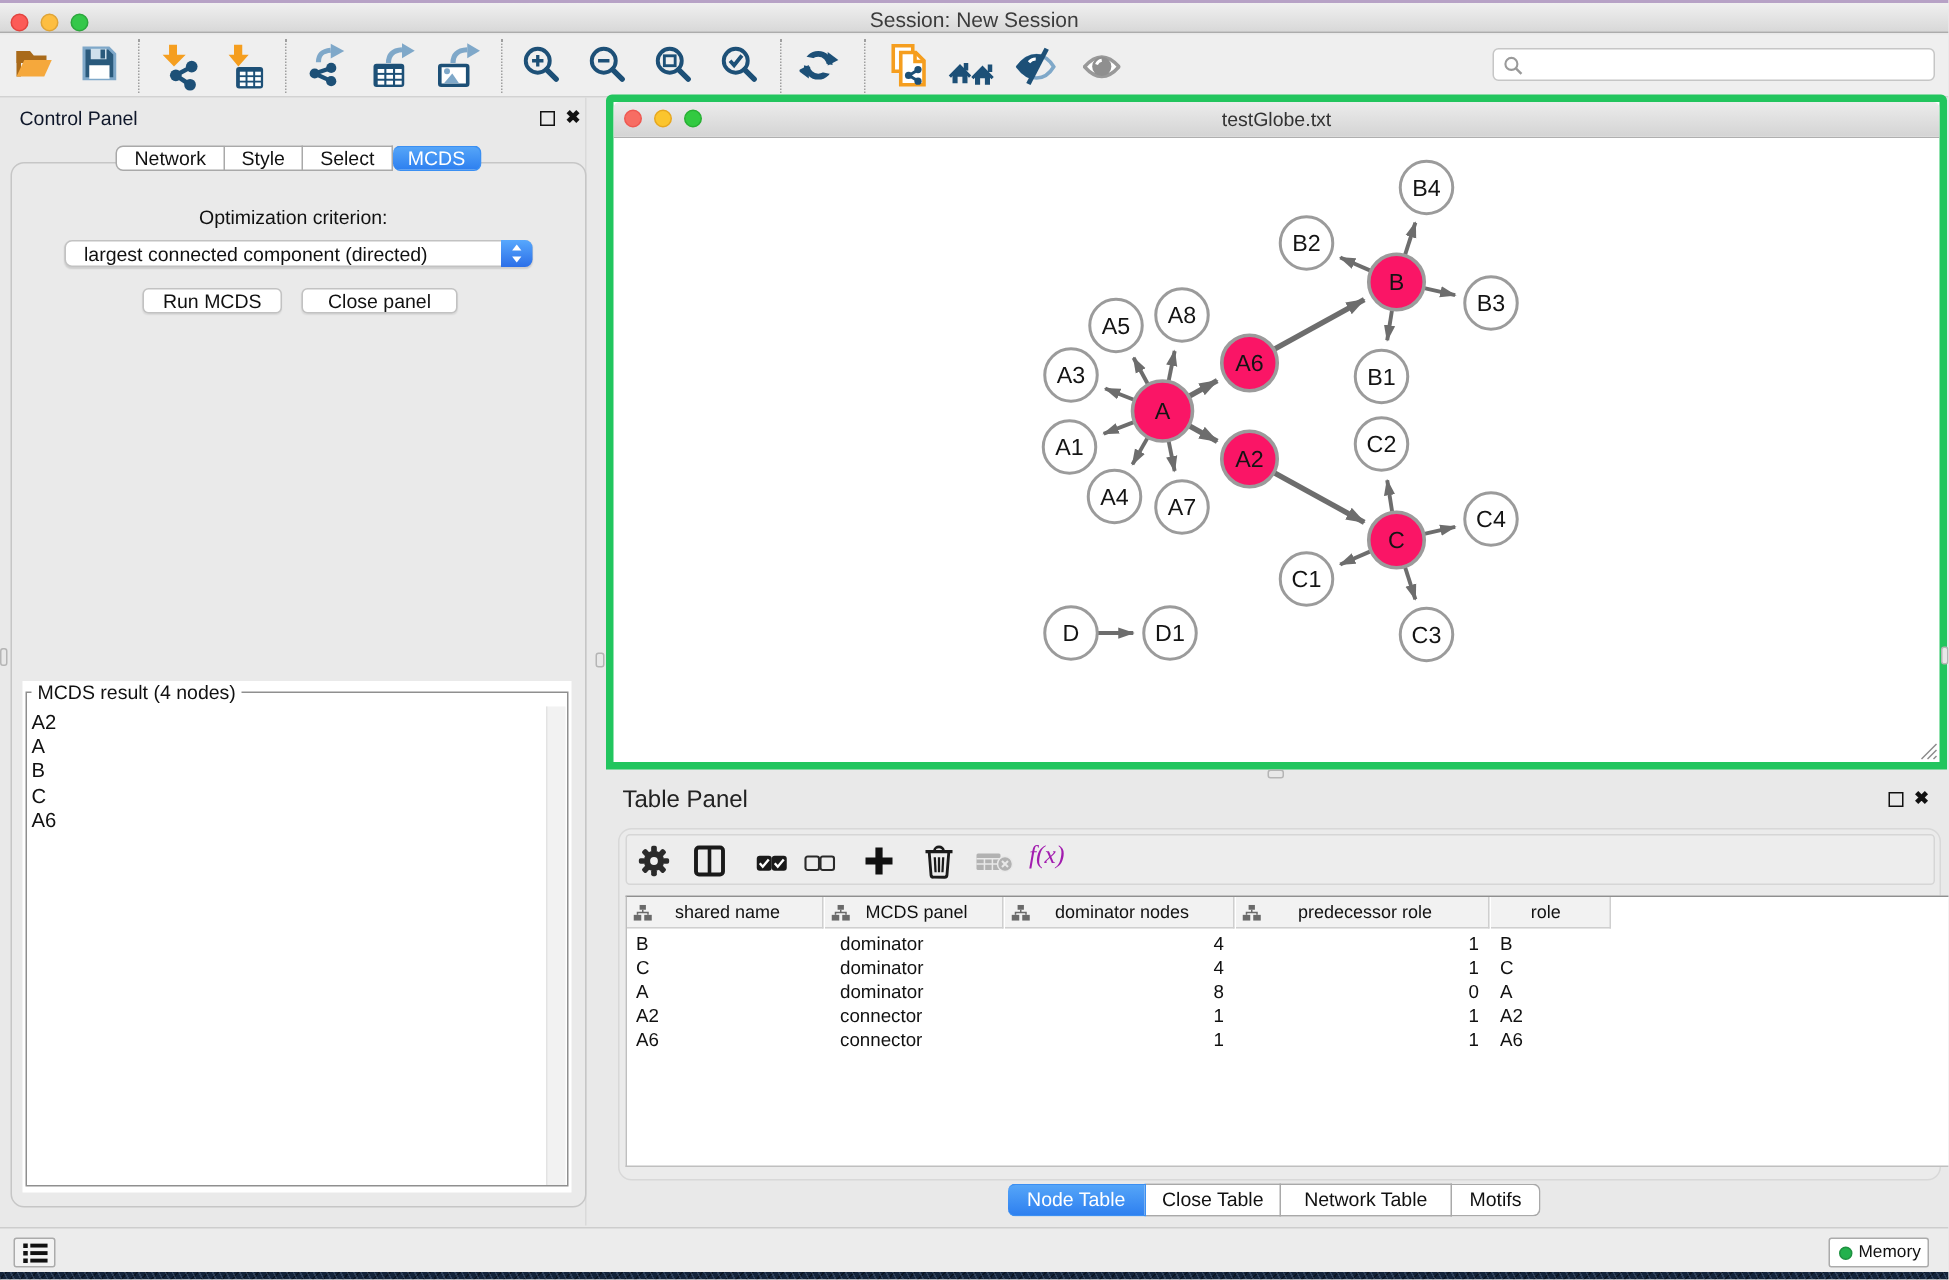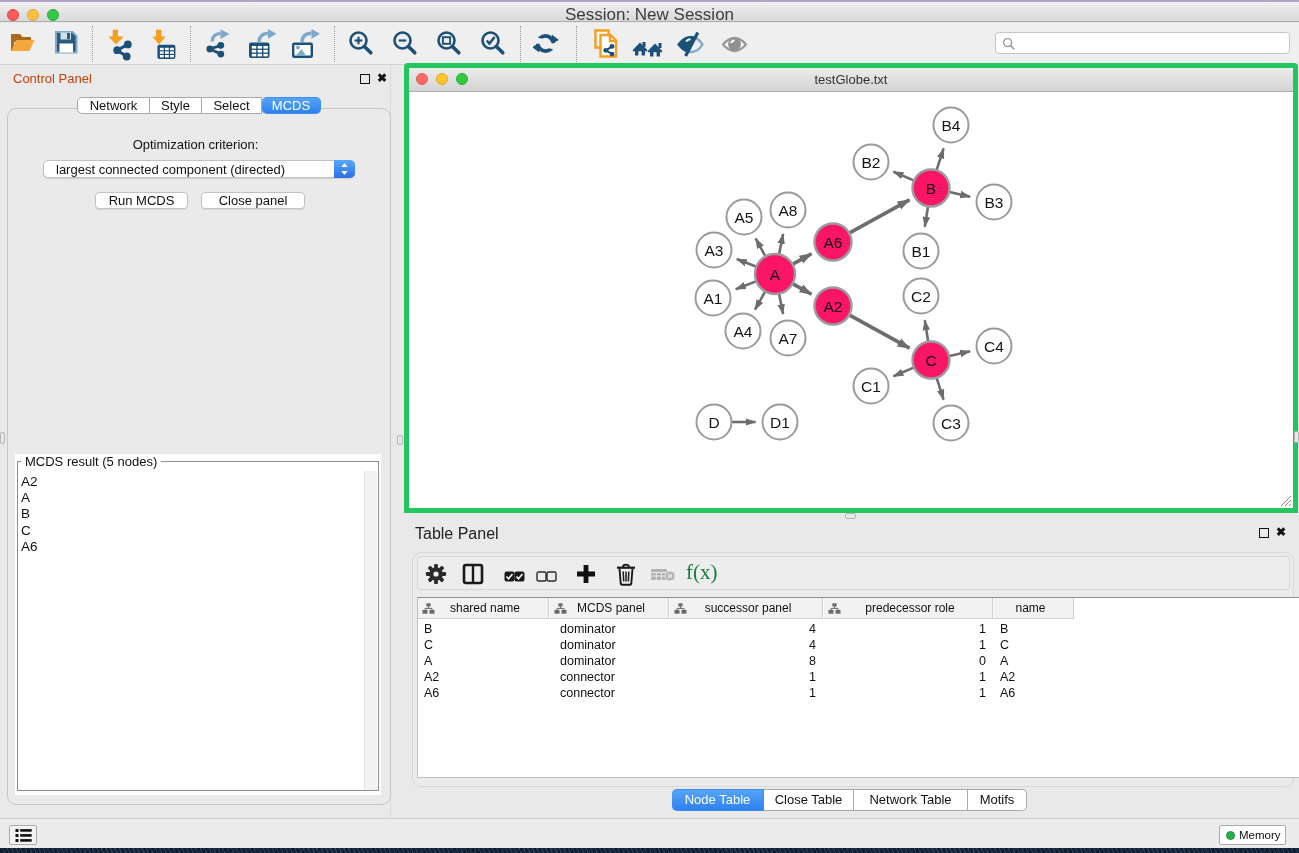--- a/index.html
+++ b/index.html
@@ -1,23 +1,23 @@
 <!DOCTYPE html>
 <html><head><meta charset="utf-8"><style>
 *{margin:0;padding:0;box-sizing:border-box}
 body{width:1299px;height:853px;overflow:hidden;font-family:"Liberation Sans",sans-serif;background:#e9e9e9;position:relative}
 .abs{position:absolute}
 #titlebar{position:absolute;left:0;top:0;width:1299px;height:22px;background:linear-gradient(#f0f0f0,#d8d8d8);border-top:2px solid #b7a2c6;border-bottom:1px solid #acacac}
-#titlebar .t{position:absolute;width:100%;text-align:center;top:3px;font-size:17px;color:#3c3c3c}
+#titlebar .t{position:absolute;width:100%;text-align:center;top:3px;font-size:14px;color:#3c3c3c}
 .tl{position:absolute;top:6.5px;width:12px;height:12px;border-radius:50%}
 #toolbar{position:absolute;left:0;top:23px;width:1299px;height:42px;background:#efefef}
 .ti{position:absolute}
 .tsep{position:absolute;top:3px;height:36px;width:0;border-left:1px dotted #9f9f9f}
 #search{position:absolute;left:995px;top:9px;width:295px;height:22px;background:#fff;border:1px solid #c6c6c6;border-radius:4px}
-#cp-title{position:absolute;left:13px;top:71px;font-size:13px;color:#c2410c}
+#cp-title{position:absolute;left:13px;top:71px;font-size:13px;color:#0f172a}
 .wbtn{position:absolute;top:74px;width:10px;height:10px;border:1.6px solid #111}
 .xbtn{position:absolute;top:71px;font-size:12px;font-weight:bold;color:#111}
 #cp-panel{position:absolute;left:7px;top:108px;width:384px;height:697px;border:1px solid #c6c6c6;border-radius:9px;background:#eaeaea}
 #tabs{position:absolute;left:77px;top:97px;height:34px;display:flex}
 .tab{height:17px;border:1px solid #a9a9a9;border-left:none;background:#fff;font-size:13px;color:#111;text-align:center;line-height:15px}
 .tab.first{border-left:1px solid #a9a9a9;border-radius:5px 0 0 5px}
 .tab.last{border-radius:0 5px 5px 0}
 .tab.sel{background:linear-gradient(#55a5f8,#2e80f0);border-color:#3b8ff2;color:#fff;border-radius:5px}
 #optlab{position:absolute;left:7px;top:137px;width:377px;text-align:center;font-size:13px;color:#111}
 #dropdown{position:absolute;left:43px;top:160px;width:312px;height:18px;background:#fff;border:1px solid #c2c2c2;border-radius:5px;box-shadow:0 1px 1px rgba(0,0,0,.12)}
@@ -229,21 +229,21 @@
     <span class="dt">largest connected component (directed)</span>
  <div id="stepper"><svg width="21" height="18" viewBox="0 0 21 18">
         <path d="M10.5 3 L13.6 7 H7.4 z" fill="#fff"></path>
         <path d="M10.5 15 L13.6 11 H7.4 z" fill="#fff"></path>
       </svg></div>
 </div>
 <div class="btn" style="left:95px;width:93px">Run MCDS</div>
 <div class="btn" style="left:201px;width:104px">Close panel</div>
 <div id="mcdsbox">
  <div id="mcdsborder"></div>
- <div id="mcdsleg">MCDS result (5 nodes)</div>
+ <div id="mcdsleg">MCDS result (4 nodes)</div>
  <div id="mcdslist">A2<br>A<br>B<br>C<br>A6</div>
  <div id="mcdsscroll"></div>
 </div>
 
 <div id="netwin">
  <div id="nettitle">
   <div class="tl" style="left:7px;top:5px;background:#f76d63;border:1px solid #ee5851"></div>
   <div class="tl" style="left:27px;top:5px;background:#fbc52e;border:1px solid #e7a71e"></div>
   <div class="tl" style="left:47px;top:5px;background:#32ca41;border:1px solid #27b033"></div>
   <div class="t">testGlobe.txt</div>
@@ -397,21 +397,21 @@
 <g stroke="#e9e9e9" stroke-width="1">
             <line x1="1" y1="6.5" x2="17" y2="6.5"></line>
             <line x1="1" y1="10" x2="17" y2="10"></line>
             <line x1="6.3" y1="6.5" x2="6.3" y2="14"></line>
             <line x1="11.6" y1="6.5" x2="11.6" y2="14"></line>
           </g>
 <circle cx="20" cy="10" r="5" fill="#b2b2b2" stroke="#e9e9e9" stroke-width="1"></circle>
           <path d="M18 8 l4 4 M22 8 l-4 4" stroke="#e9e9e9" stroke-width="1.4"></path>
         </g>
       </svg></div>
- <div class="tpi" style="left:268px;top:3px;font-family:'Liberation Serif',serif;font-size:21px;color:#15803d">f(x)</div>
+ <div class="tpi" style="left:268px;top:3px;font-family:'Liberation Serif',serif;font-style:italic;font-size:17px;color:#a21caf">f(x)</div>
 </div>
 <div id="tbl">
     <div class="hcell" style="left:0px;width:131px;"><svg width="13" height="11" viewBox="0 0 13 11">
         <g fill="#6a6a6a">
           <rect x="4.4" y="0.3" width="4.2" height="3.2"></rect>
           <rect x="0.5" y="6.9" width="5" height="3.8"></rect>
           <rect x="7.5" y="6.9" width="5" height="3.8"></rect>
         </g>
         <g stroke="#6a6a6a" fill="none">
           <path d="M6.5 3.5 v1.6 M3 6.9 V5.4 h7 v1.5"></path>
@@ -429,32 +429,32 @@
       </svg><span>MCDS panel</span></div>
     <div class="hcell" style="left:252px;width:153px;"><svg width="13" height="11" viewBox="0 0 13 11">
         <g fill="#6a6a6a">
           <rect x="4.4" y="0.3" width="4.2" height="3.2"></rect>
           <rect x="0.5" y="6.9" width="5" height="3.8"></rect>
           <rect x="7.5" y="6.9" width="5" height="3.8"></rect>
         </g>
         <g stroke="#6a6a6a" fill="none">
           <path d="M6.5 3.5 v1.6 M3 6.9 V5.4 h7 v1.5"></path>
         </g>
-      </svg><span>successor panel</span></div>
+      </svg><span>dominator nodes</span></div>
     <div class="hcell" style="left:406px;width:169px;"><svg width="13" height="11" viewBox="0 0 13 11">
         <g fill="#6a6a6a">
           <rect x="4.4" y="0.3" width="4.2" height="3.2"></rect>
           <rect x="0.5" y="6.9" width="5" height="3.8"></rect>
           <rect x="7.5" y="6.9" width="5" height="3.8"></rect>
         </g>
         <g stroke="#6a6a6a" fill="none">
           <path d="M6.5 3.5 v1.6 M3 6.9 V5.4 h7 v1.5"></path>
         </g>
       </svg><span>predecessor role</span></div>
-    <div class="hcell" style="left:576px;width:80px;padding-right:10px;"><span>name</span></div>
+    <div class="hcell" style="left:576px;width:80px;padding-right:10px;"><span>role</span></div>
     <div class="trow" style="top:23px">
       <span style="left:6px">B</span>
       <span style="left:142px">dominator</span>
       <span style="left:283px;width:115px;text-align:right">4</span>
       <span style="left:443px;width:125px;text-align:right">1</span>
       <span style="left:582px">B</span>
     </div>
     <div class="trow" style="top:39px">
       <span style="left:6px">C</span>
       <span style="left:142px">dominator</span>

